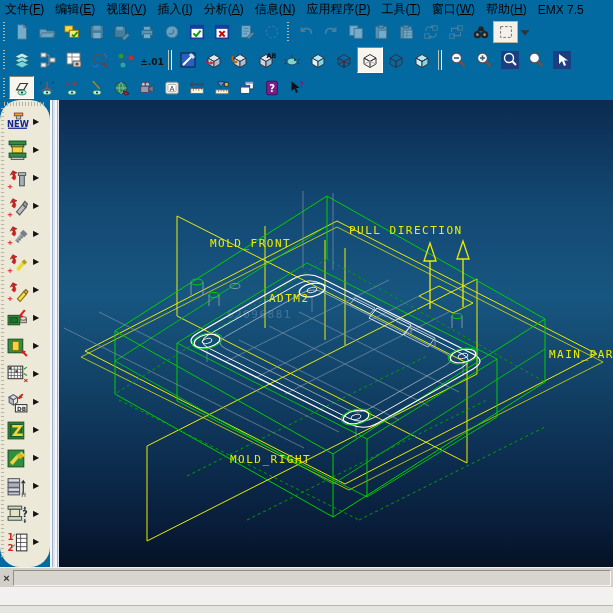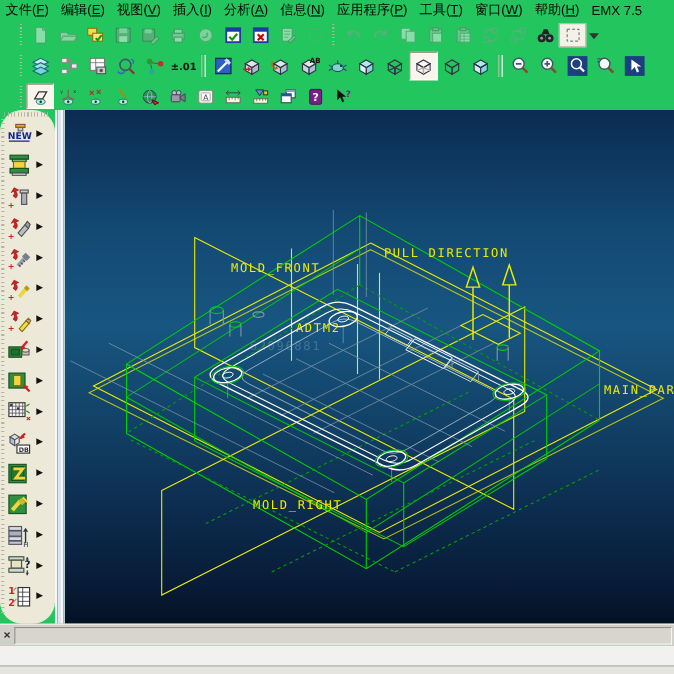--- a/index.html
+++ b/index.html
@@ -1,27 +1,27 @@
 <!DOCTYPE html>
 <html style="--green: #00cf00; --green-hid: #00a000; --yellow: #ecec00; --white: #ffffff; --dim: #c8d4dc; --gray: #7f96a8;"><head>
 <meta charset="utf-8">
 <style>
   html,body{margin:0;padding:0;background:#ece9d8;}
   #app{position:relative;width:613px;height:613px;overflow:hidden;
-       font-family:"Liberation Sans",sans-serif;background:#22c55e;
+       font-family:"Liberation Sans",sans-serif;background:#0369a1;
        -webkit-font-smoothing:antialiased;}
   
   #menubar{position:absolute;left:0;top:0;width:613px;height:19px;
            display:flex;align-items:center;gap:9px;padding:0 4px;box-sizing:border-box;
            font-size:12px;color:#000;}
   .mi{white-space:nowrap;cursor:default;padding:0 1px;}
   .mi u{text-decoration:underline;}
   
   .tbrow{position:absolute;left:0;width:613px;display:flex;align-items:center;
-         padding:0 15px;box-sizing:border-box;}
+         padding:0 0;box-sizing:border-box;}
   #tbrow1{top:19px;height:26px;}
   #tbrow2{top:45px;height:30px;}
   #tbrow3{top:75px;height:25px;}
   .tbtn{width:25px;height:22px;display:flex;align-items:center;justify-content:center;
         border:1px solid transparent;box-sizing:border-box;flex:0 0 auto;}
   .tbtn svg{width:18px;height:18px;display:block;}
   #tbrow2 .tbtn{width:26px;height:26px;}
   #tbrow2 .tbtn svg{width:20px;height:20px;}
   #tbrow3 .tbtn{width:25px;height:23px;}
   .tbtn.disabled{opacity:.45;filter:grayscale(.9);}

